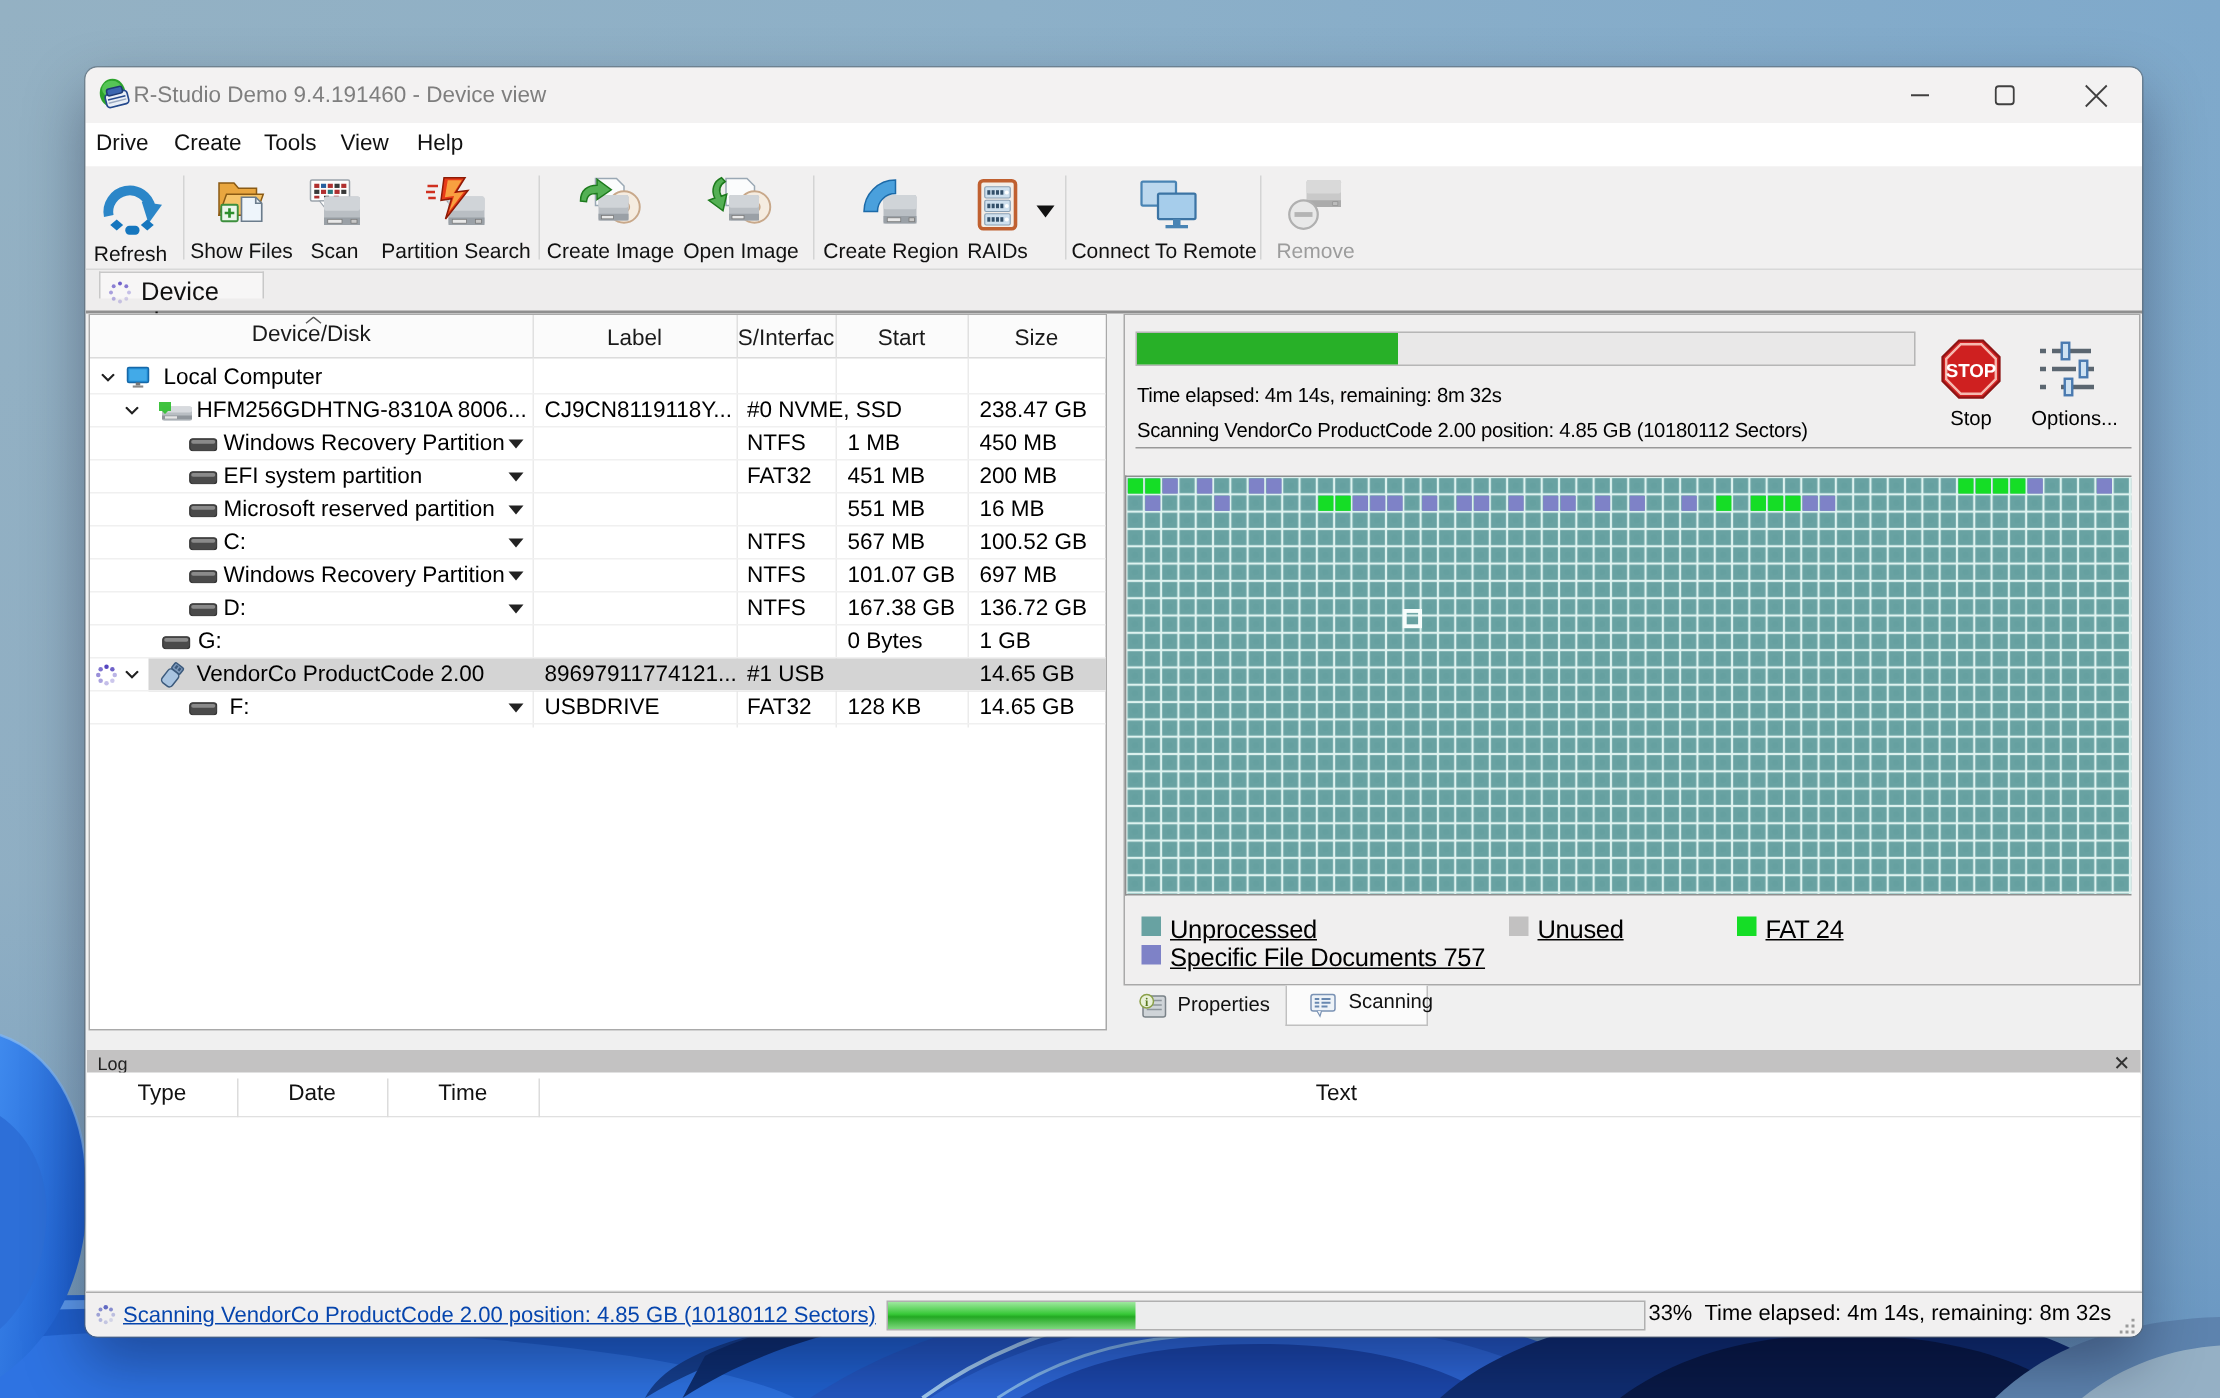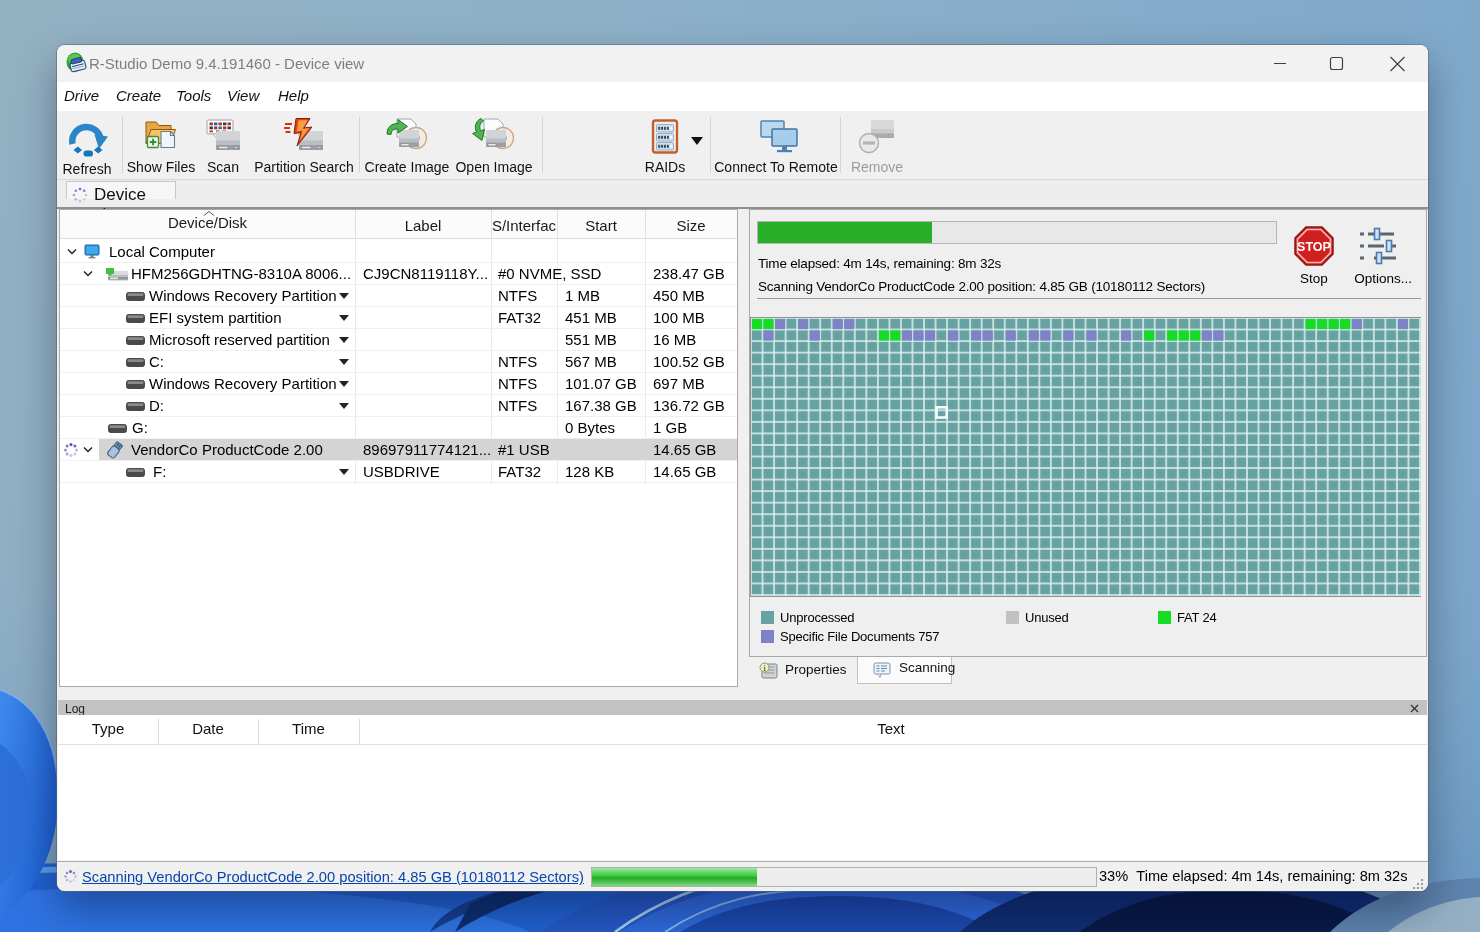--- a/index.html
+++ b/index.html
@@ -8,40 +8,40 @@
 #win { position:absolute; left:57px; top:45px; width:1371px; height:846px;
   background:#f0f0f0; border-radius:8px; overflow:hidden;
   box-shadow:0 0 0 1px rgba(90,100,110,.55), 0 18px 40px rgba(0,0,30,.35); }
 .abs { position:absolute; }
 
 #titlebar { left:0; top:0; width:100%; height:37px; background:#f3f2f2; }
 #title-text { left:32px; top:10px; font-size:15px; color:#7e7e7e; }
 .winbtn { top:0px; width:46px; height:37px; color:#404040; }
 
 #menubar { left:0; top:37px; width:100%; height:29px; background:#ffffff; }
-.menu-item { top:5px; font-size:15px; color:#111;font-style:italic; }
+.menu-item { top:5px; font-size:15px; color:#111; }
 
 #toolbar { left:0; top:66px; width:100%; height:69px; background:#f1f0f0; border-bottom:1px solid #d8d8d8; }
 .tbtn { top:3px; height:62px; text-align:center; font-size:14px; color:#111; }
 .tbtn .ic { display:block; margin:3px auto 2px; }
 .tbtn .lbl { display:block; margin-top:1px; }
 .tsep { top:6px; width:1px; height:56px; background:#d4d4d4; }
 
 #tabbar { left:0; top:135px; width:100%; height:29px; background:#eeeded; border-bottom:2px solid #8f8f8f; }
 #devtab { left:9px; top:1px; width:110px; height:18px; background:#f7f6f6; border:1px solid #c8c8c8; border-bottom:none; font-size:17px; color:#111; }
 
 #treepanel { left:2px; top:164px; width:679px; height:478px; background:#fff; border:1px solid #a9a9a9; }
 #rightpanel { left:692px; top:164px; width:678px; height:448px; background:#f0efef; border:1px solid #a9a9a9; }
 .th { font-size:15px; color:#1a1a1a; }
 .treerow { position:absolute; left:0; width:677px; height:22px; font-size:15px; color:#000; }
 .cell { position:absolute; top:2px; font-size:15px; color:#000; white-space:nowrap; }
 .drop { position:absolute; width:0; height:0; border-left:5px solid transparent; border-right:5px solid transparent; border-top:6px solid #222; top:8px; }
 
 .lg { position:absolute; width:13px; height:13px; }
-.lgt { position:absolute; font-size:13px; letter-spacing:-0.2px; color:#000; }
+.lgt { position:absolute; font-size:17px; letter-spacing:-0.2px; color:#000;text-decoration:underline; }
 
 .btab { position:absolute; font-size:13.5px; color:#111; }
 
 #logbar { left:1px; top:655px; width:1369px; height:16px; background:#c3c2c2; font-size:12px; color:#222; }
 #loghead { left:1px; top:670px; width:1369px; height:30px; background:#fff; border-bottom:1px solid #e0e0e0;}
 #logbody { left:1px; top:700px; width:1369px; height:115px; background:#fff; }
 #statusbar { left:0; top:816px; width:1371px; height:30px; background:#f1f0f0; border-top:1px solid #adadad; font-size:15px; }
 .lh { position:absolute; top:5px; font-size:15px; color:#111; }
 .lsep { position:absolute; top:4px; width:1px; height:26px; background:#dcdcdc; }
 </style>
@@ -208,20 +208,31 @@
         <circle cx="32" cy="21" r="3.6" fill="#efefef" stroke="#c8a88a" stroke-width="1"></circle>
         <rect x="15" y="13" width="20" height="17" rx="1.5" fill="#b9bec3"></rect>
         <rect x="15" y="13" width="20" height="8.5" rx="1.5" fill="#d0d4d8"></rect>
         <rect x="15" y="25.5" width="20" height="4.5" fill="#9aa0a6"></rect>
         <rect x="17" y="26.6" width="8" height="2.3" fill="#e8e8e8" stroke="#777" stroke-width="0.5"></rect>
         <path d="M10 1.5 C 4.5 4, 3 10, 5.5 15 L1.5 16.5 L11 23.5 L13.5 12.5 L9.8 13.8 C 8 10, 8.5 6.5, 12.5 4 Z" fill="#54b054" stroke="#1d7a1d" stroke-width="1"></path>
       </svg>
       <span class="lbl">Open Image</span>
     </div>
     <div class="tsep abs" style="left:485px"></div>
+    <div class="tbtn abs" style="left:483px;width:108px">
+      <svg class="ic" width="44" height="40" viewBox="0 0 44 40">
+        <rect x="17" y="13" width="22" height="19" rx="1.5" fill="#b9bec3"></rect>
+        <rect x="17" y="13" width="22" height="9.5" rx="1.5" fill="#d0d4d8"></rect>
+        <rect x="17" y="27" width="22" height="5" fill="#9aa0a6"></rect>
+        <rect x="19.5" y="28.2" width="9" height="2.6" fill="#e8e8e8" stroke="#777" stroke-width="0.5"></rect>
+        <rect x="34" y="28.2" width="3.6" height="2.6" fill="#c8c8c8" stroke="#777" stroke-width="0.5"></rect>
+        <path d="M4 24 A 21 21 0 0 1 25 3 L25 12 A 12 12 0 0 0 13 24 Z" fill="#4aa0dc" stroke="#1c6aa8" stroke-width="1"></path>
+      </svg>
+      <span class="lbl">Create Region</span>
+    </div>
     <div class="tbtn abs" style="left:580px;width:56px">
       <svg class="ic" width="40" height="40" viewBox="0 0 40 40">
         <rect x="8" y="3.5" width="24" height="32" rx="2.5" fill="#f3ede7" stroke="#c06030" stroke-width="2.4"></rect>
         <g>
           <rect x="11.5" y="7.5" width="17" height="7.5" rx="1" fill="#cfe0ee" stroke="#8aa0b4" stroke-width="0.8"></rect>
           <rect x="11.5" y="16.5" width="17" height="7.5" rx="1" fill="#cfe0ee" stroke="#8aa0b4" stroke-width="0.8"></rect>
           <rect x="11.5" y="25.5" width="17" height="7.5" rx="1" fill="#cfe0ee" stroke="#8aa0b4" stroke-width="0.8"></rect>
         </g>
         <g fill="#33506a">
           <rect x="13.2" y="9.8" width="2" height="3"></rect>
@@ -348,21 +359,21 @@
 <div class="treerow" style="top:97px">
 <div class="abs" style="left:0;top:21px;width:677px;height:1px;background:#f0f0f0"></div>
 <svg class="abs" style="left:66px;top:7px" width="19" height="9" viewBox="0 0 19 9">
           <rect x="0.5" y="0.5" width="18" height="8" rx="2" fill="#4a4a4a" stroke="#333" stroke-width="0.8"></rect>
           <rect x="1.5" y="1.3" width="16" height="2.6" rx="1.2" fill="#8a8a8a"></rect>
         </svg>
 <span class="abs" style="left:89px;top:2px;white-space:nowrap">EFI system partition</span>
 <div class="drop" style="left:279px"></div>
 <span class="cell" style="left:438px">FAT32</span>
 <span class="cell" style="left:505px">451 MB</span>
-<span class="cell" style="left:593px">100 MB</span>
+<span class="cell" style="left:593px">200 MB</span>
 </div>
 <div class="treerow" style="top:119px">
 <div class="abs" style="left:0;top:21px;width:677px;height:1px;background:#f0f0f0"></div>
 <svg class="abs" style="left:66px;top:7px" width="19" height="9" viewBox="0 0 19 9">
           <rect x="0.5" y="0.5" width="18" height="8" rx="2" fill="#4a4a4a" stroke="#333" stroke-width="0.8"></rect>
           <rect x="1.5" y="1.3" width="16" height="2.6" rx="1.2" fill="#8a8a8a"></rect>
         </svg>
 <span class="abs" style="left:89px;top:2px;white-space:nowrap">Microsoft reserved partition</span>
 <div class="drop" style="left:279px"></div>
 <span class="cell" style="left:505px">551 MB</span>

